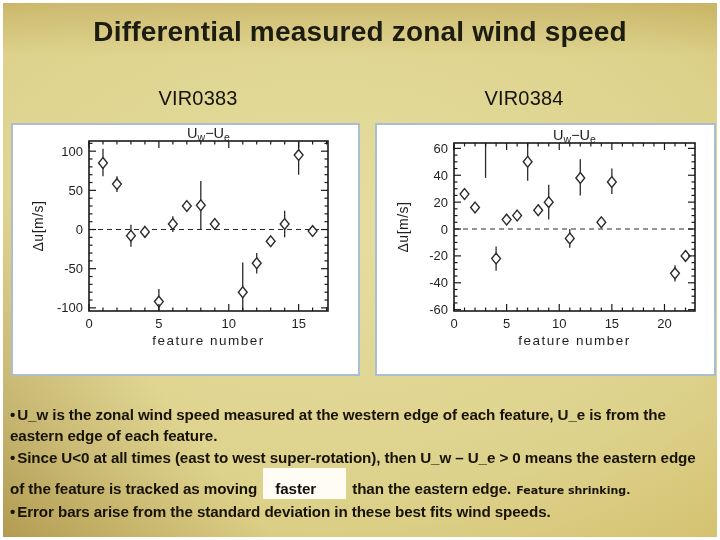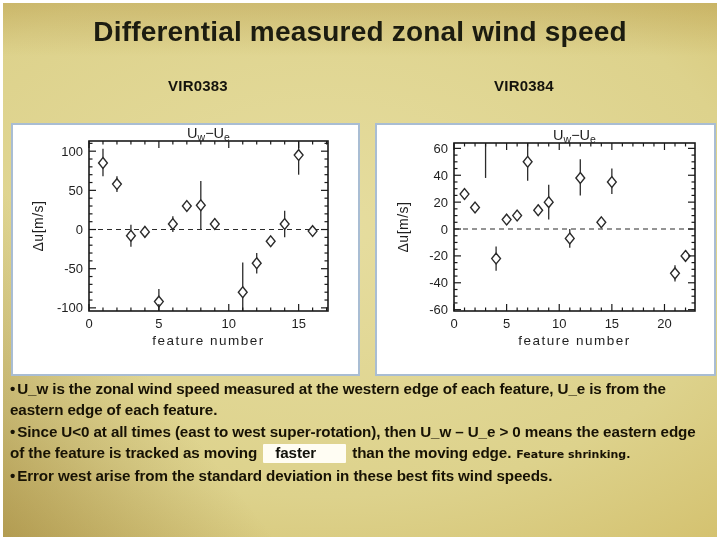--- a/index.html
+++ b/index.html
@@ -9,42 +9,42 @@
     background:
       linear-gradient(to bottom, rgba(166,130,45,0.30), rgba(166,130,45,0) 10%),
       linear-gradient(52deg, rgba(120,88,22,0.38) 0%, rgba(120,88,22,0) 24%),
       radial-gradient(125% 105% at 45% 42%, #e6dd9f 0%, #ddd28c 48%, #d0ba62 82%, #bfa04a 100%);
   }
   .slide-title{
     position:absolute;top:13px;left:0;width:100%;text-align:center;
     font-size:28px;font-weight:600;color:#1c1c10;letter-spacing:.2px;
   }
   .col-header{
-    position:absolute;top:74px;transform:translateX(-50%);
-    font-size:15px;font-weight:700;color:#14130c;letter-spacing:.2px;
+    position:absolute;top:84px;transform:translateX(-50%);
+    font-size:20px;font-weight:400;color:#14130c;letter-spacing:.2px;
   }
   .col-header.left{left:195px;}
   .col-header.right{left:521px;}
   .panel{
     position:absolute;top:120px;height:253px;background:#ffffff;
     border:2px solid #a9bdd3;box-sizing:border-box;
   }
   .panel.left{left:8px;width:349px;}
   .panel.right{left:372px;width:341px;}
   .panel svg{display:block;width:100%;height:100%;}
   .notes{
-    position:absolute;left:7px;top:375px;width:702px;
+    position:absolute;left:7px;top:401px;width:702px;
     font-size:15.2px;font-weight:600;color:#171204;line-height:21.3px;
     letter-spacing:-0.1px;
   }
   .bullet{margin:0;}
   .dot{margin-right:2px;}
   .hl{
     background:#fffdf3;color:#10100a;display:inline-block;
-    padding:0 30px 1px 12px;margin:0 2px;line-height:18px;border-radius:1px;
+    padding:12px 30px 1px 12px;margin:0 2px;line-height:18px;border-radius:1px;
   }
   .note{font-family:"DejaVu Sans",sans-serif;font-size:11px;margin-left:5px;letter-spacing:0;}
   text{fill:#1f1f1f;}
 </style>
 </head>
 <body>
 
 <div class="slide">
   <div class="slide-title">Differential measured zonal wind speed</div>
   <div class="col-header left">VIR0383</div>
@@ -343,16 +343,16 @@
           <text x="287.4803493449782" y="203" text-anchor="middle" font-size="13" font-family="&quot;Liberation Sans&quot;,sans-serif">20</text>
         </g>
         <text x="197.5" y="220" text-anchor="middle" font-size="13.5" letter-spacing="1.5" font-family="&quot;Liberation Sans&quot;,sans-serif">feature number</text>
         <text transform="translate(31 102) rotate(-90)" text-anchor="middle" font-size="14" letter-spacing="0.5" font-family="&quot;Liberation Sans&quot;,sans-serif">Δu[m/s]</text>
         <text x="197.5" y="15" text-anchor="middle" font-size="14.5" font-family="&quot;Liberation Sans&quot;,sans-serif"><tspan>U</tspan><tspan font-size="10.5" dy="3">w</tspan><tspan dy="-3">−U</tspan><tspan font-size="10.5" dy="3">e</tspan></text>
       </svg>
   </div>
 
   <div class="notes" id="notes">
       <div class="bullet"><span class="dot">•</span><span>U_w is the zonal wind speed measured at the western edge of each feature, U_e is from the eastern edge of each feature.</span></div>
-      <div class="bullet"><span class="dot">•</span><span>Since U&lt;0 at all times (east to west super-rotation), then U_w – U_e &gt; 0 means the eastern edge of the feature is tracked as moving </span><span class="hl">faster</span><span> than the moving edge.</span><span class="note">Feature shrinking.</span></div>
-      <div class="bullet"><span class="dot">•</span><span>Error west arise from the standard deviation in these best fits wind speeds.</span></div>
+      <div class="bullet"><span class="dot">•</span><span>Since U&lt;0 at all times (east to west super-rotation), then U_w – U_e &gt; 0 means the eastern edge of the feature is tracked as moving </span><span class="hl">faster</span><span> than the eastern edge.</span><span class="note">Feature shrinking.</span></div>
+      <div class="bullet"><span class="dot">•</span><span>Error bars arise from the standard deviation in these best fits wind speeds.</span></div>
     </div>
 </div>
 
 </body></html>

